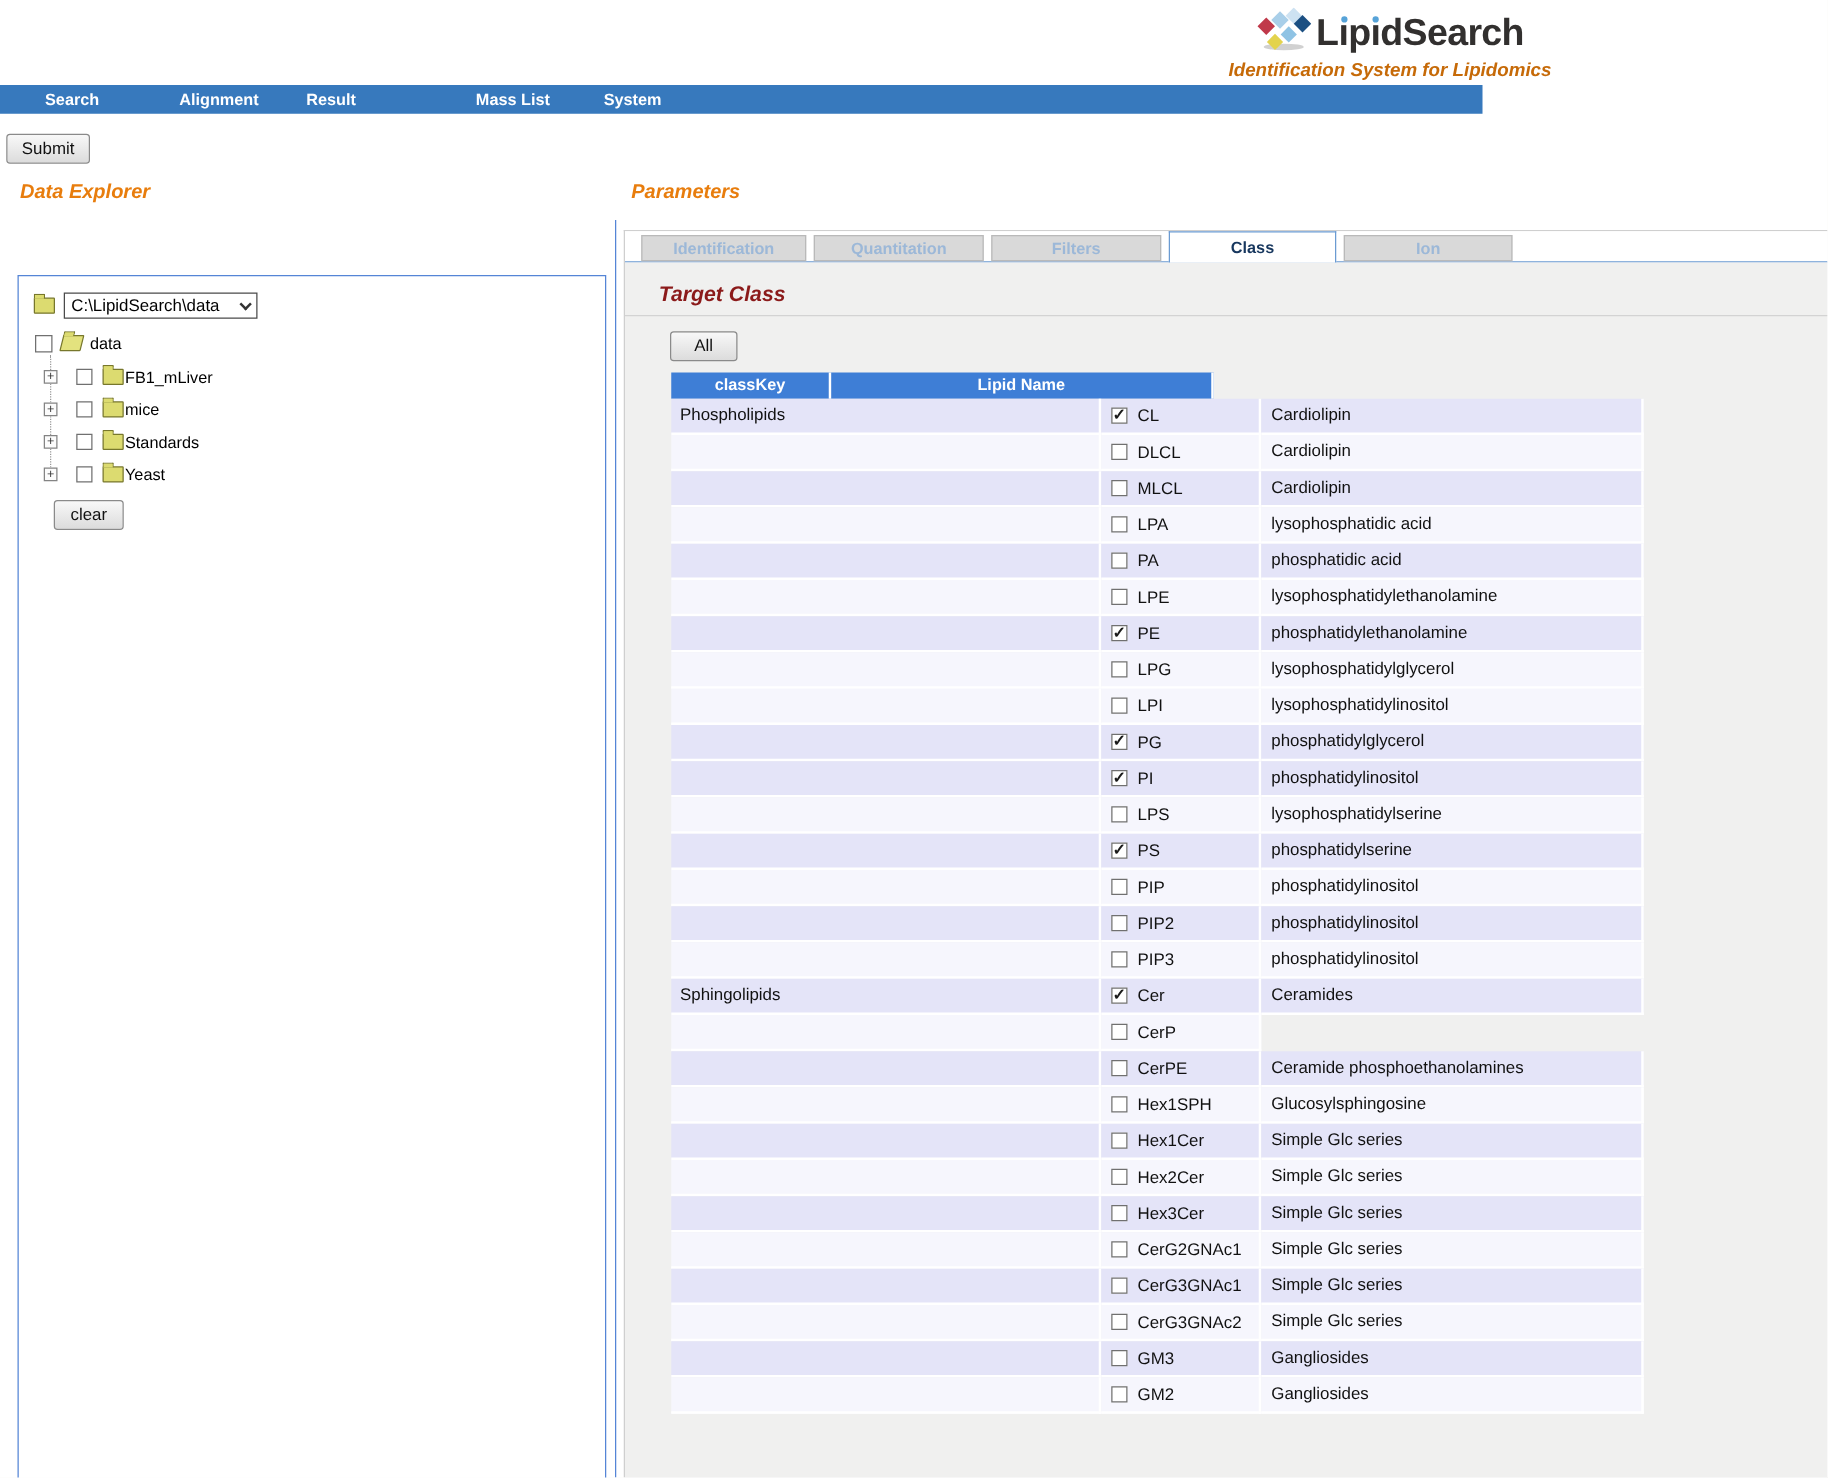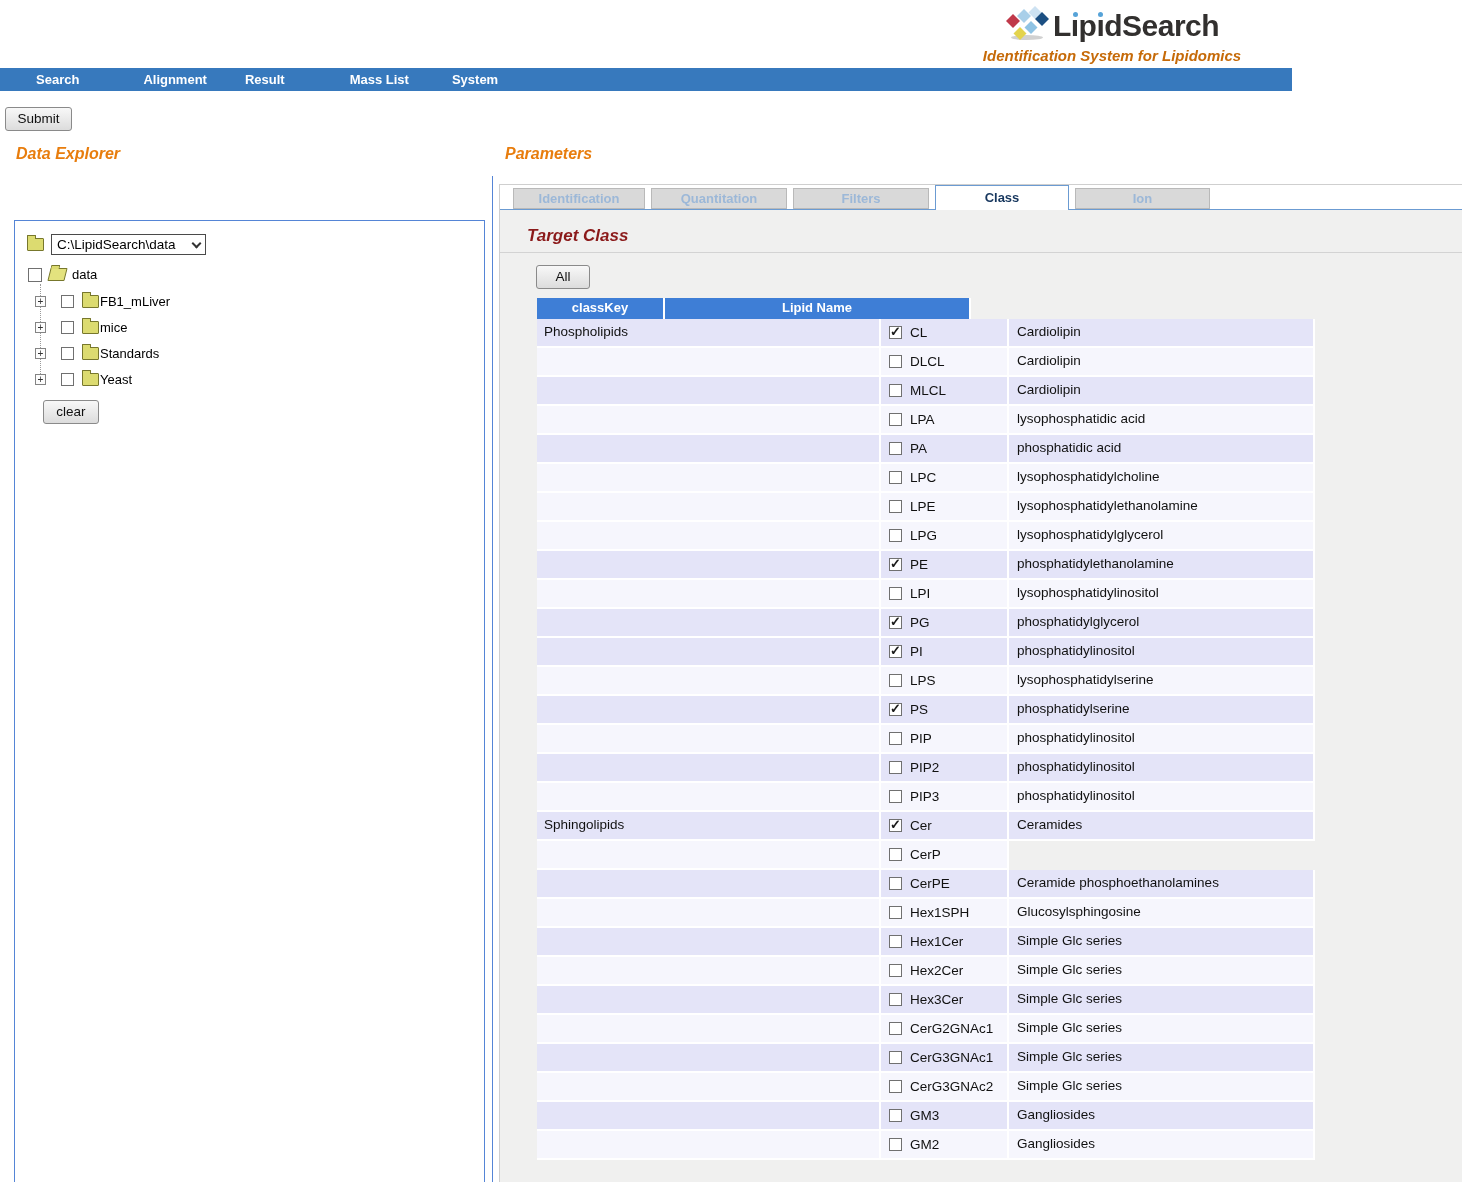--- a/index.html
+++ b/index.html
@@ -10,27 +10,27 @@
   
   .logo-block { position:absolute; top:6px; left:958px; width:308px; text-align:center; }
   .logo-row { display:flex; align-items:center; justify-content:center; gap:4px; }
   .logo-title { font-size:30px; font-weight:bold; color:#32302f; letter-spacing:-0.5px; line-height:34px; }
   .logo-i { position:relative; }
   .logo-i::before { content:''; position:absolute; width:5px; height:5px; border-radius:50%;
                     background:#56a3d8; top:3px; left:2px; }
   .tagline { font-size:15px; font-weight:bold; font-style:italic; color:#c66a08; margin-top:1px; }
 
   
-  .nav { position:absolute; top:68px; left:0; width:1292px; height:23px; background:#3779bd;
+  .nav { position:absolute; top:68px; left:0; width:1186px; height:23px; background:#3779bd;
          display:flex; align-items:center; }
   .nav-item { color:#fff; font-weight:bold; font-size:13px; cursor:pointer; }
   .nav-item:nth-child(1){ margin-left:36px; }
   .nav-item:nth-child(2){ margin-left:64px; }
   .nav-item:nth-child(3){ margin-left:38px; }
-  .nav-item:nth-child(4){ margin-left:65px; }
+  .nav-item:nth-child(4){ margin-left:96px; }
   .nav-item:nth-child(5){ margin-left:43px; }
 
   
   .btn { display:inline-block; background:linear-gradient(#f8f8f8,#dcdcdc); border:1px solid #8a8a8a;
          border-radius:3px; font-size:13.5px; color:#111; text-align:center; cursor:pointer;
          font-family:"Liberation Sans", sans-serif; }
   #submit-btn { position:absolute; top:107px; left:5px; width:67px; height:24px; line-height:22px; }
 
   
   .sec-title { position:absolute; top:145px; font-size:16px; font-weight:bold; font-style:italic; color:#e87d0d; }
@@ -240,47 +240,39 @@
     <div class="td c-key">
       <span class="cb"></span>
       <span>PA</span>
     </div>
     <div class="td c-name">phosphatidic acid</div>
   </div>
             <div class="trow even">
     <div class="td c-group"></div>
     <div class="td c-key">
       <span class="cb"></span>
-      <span>LPC</span>
-    </div>
-    <div class="td c-name">lysophosphatidylcholine</div>
-  </div>
-            <div class="trow even">
-    <div class="td c-group"></div>
-    <div class="td c-key">
-      <span class="cb"></span>
       <span>LPE</span>
     </div>
     <div class="td c-name">lysophosphatidylethanolamine</div>
   </div>
+            <div class="trow odd">
+    <div class="td c-group"></div>
+    <div class="td c-key">
+      <span class="cb checked"></span>
+      <span>PE</span>
+    </div>
+    <div class="td c-name">phosphatidylethanolamine</div>
+  </div>
             <div class="trow even">
     <div class="td c-group"></div>
     <div class="td c-key">
       <span class="cb"></span>
       <span>LPG</span>
     </div>
     <div class="td c-name">lysophosphatidylglycerol</div>
-  </div>
-            <div class="trow odd">
-    <div class="td c-group"></div>
-    <div class="td c-key">
-      <span class="cb checked"></span>
-      <span>PE</span>
-    </div>
-    <div class="td c-name">phosphatidylethanolamine</div>
   </div>
             <div class="trow even">
     <div class="td c-group"></div>
     <div class="td c-key">
       <span class="cb"></span>
       <span>LPI</span>
     </div>
     <div class="td c-name">lysophosphatidylinositol</div>
   </div>
             <div class="trow odd">

